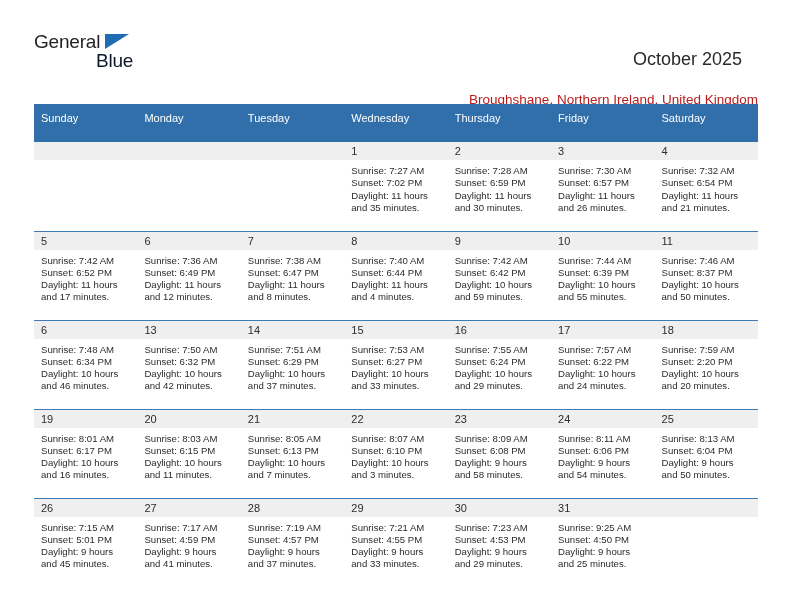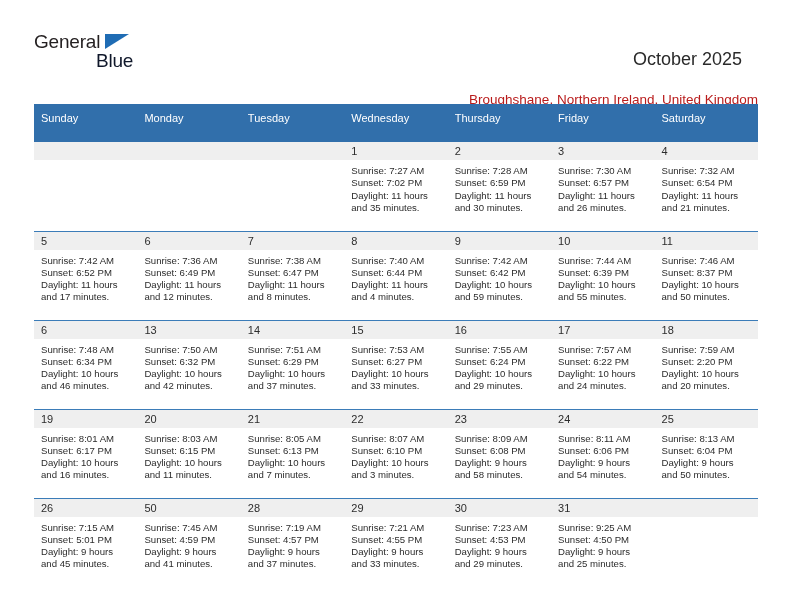--- a/index.html
+++ b/index.html
@@ -412,23 +412,23 @@
             <td>
               <div class="daynum-band">26</div>
               <div class="cell-body">
                 <div>Sunrise: 7:15 AM</div>
                 <div>Sunset: 5:01 PM</div>
                 <div>Daylight: 9 hours</div>
                 <div>and 45 minutes.</div>
               </div>
             </td>
             <td>
-              <div class="daynum-band">50</div>
-              <div class="cell-body">
-                <div>Sunrise: 7:45 AM</div>
+              <div class="daynum-band">27</div>
+              <div class="cell-body">
+                <div>Sunrise: 7:17 AM</div>
                 <div>Sunset: 4:59 PM</div>
                 <div>Daylight: 9 hours</div>
                 <div>and 41 minutes.</div>
               </div>
             </td>
             <td>
               <div class="daynum-band">28</div>
               <div class="cell-body">
                 <div>Sunrise: 7:19 AM</div>
                 <div>Sunset: 4:57 PM</div>

